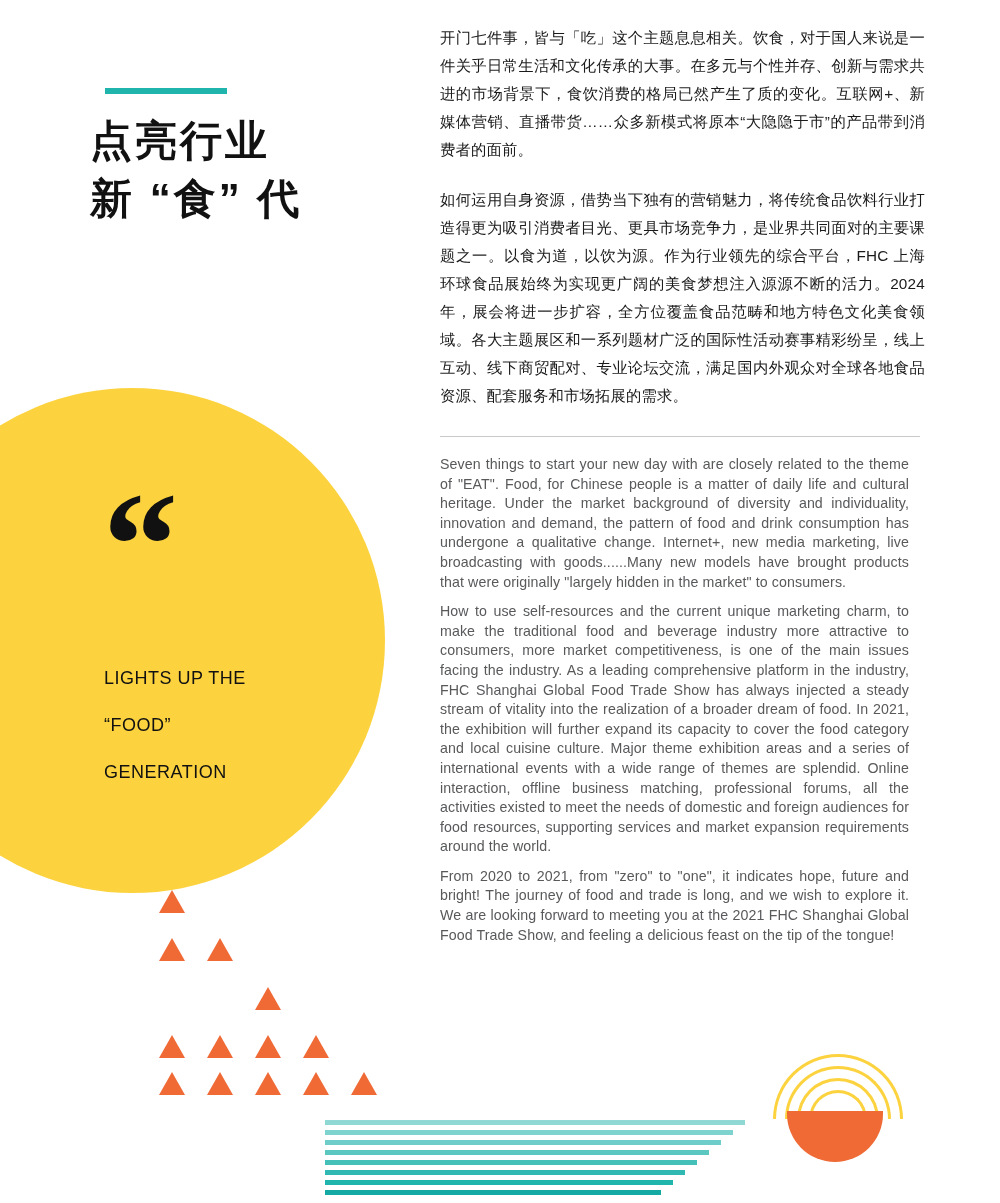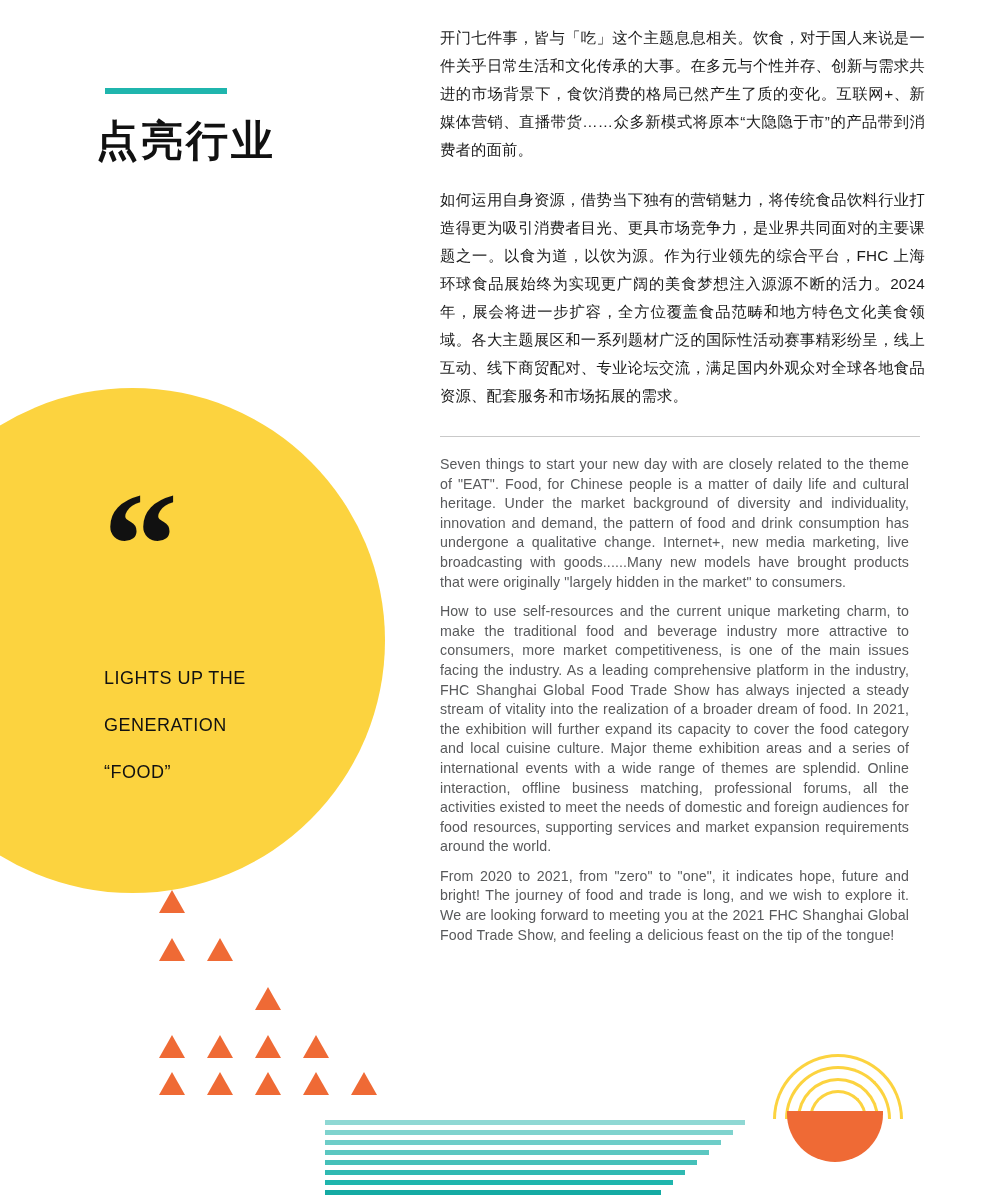--- a/index.html
+++ b/index.html
@@ -25,21 +25,21 @@
 
   #teal-rule {
     position: absolute;
     left: 105px; top: 88px;
     width: 122px; height: 6px;
     background: #1fb5ad;
   }
 
   #headline-block {
     position: absolute;
-    left: 96px; top: 112px;
+    left: 90px; top: 112px;
     width: 320px;
   }
   .headline-line {
     font-family: "Liberation Sans", sans-serif;
     font-weight: bold;
     font-size: 42px;
     line-height: 58px;
     letter-spacing: 3px;
     color: #111111;
     white-space: nowrap;
@@ -176,28 +176,29 @@
 <body>
 
 <div id="left-column">
 
   <div id="yellow-circle"></div>
 
   <div id="teal-rule"></div>
 
   <div id="headline-block">
     <div class="headline-line">点亮行业</div>
+    <div class="headline-line">新 “食” 代</div>
   </div>
 
   <div id="quote-mark">“</div>
 
   <div id="english-title">
     <div>LIGHTS UP THE</div>
+    <div>“FOOD”</div>
     <div>GENERATION</div>
-    <div>“FOOD”</div>
   </div>
 
   <div id="triangle-field">
     <span class="tri" style="left:9px;  top:10px;"></span>
     <span class="tri" style="left:9px;  top:58px;"></span>
     <span class="tri" style="left:57px; top:58px;"></span>
     <span class="tri" style="left:105px;top:107px;"></span>
     <span class="tri" style="left:9px;  top:155px;"></span>
     <span class="tri" style="left:57px; top:155px;"></span>
     <span class="tri" style="left:105px;top:155px;"></span>

